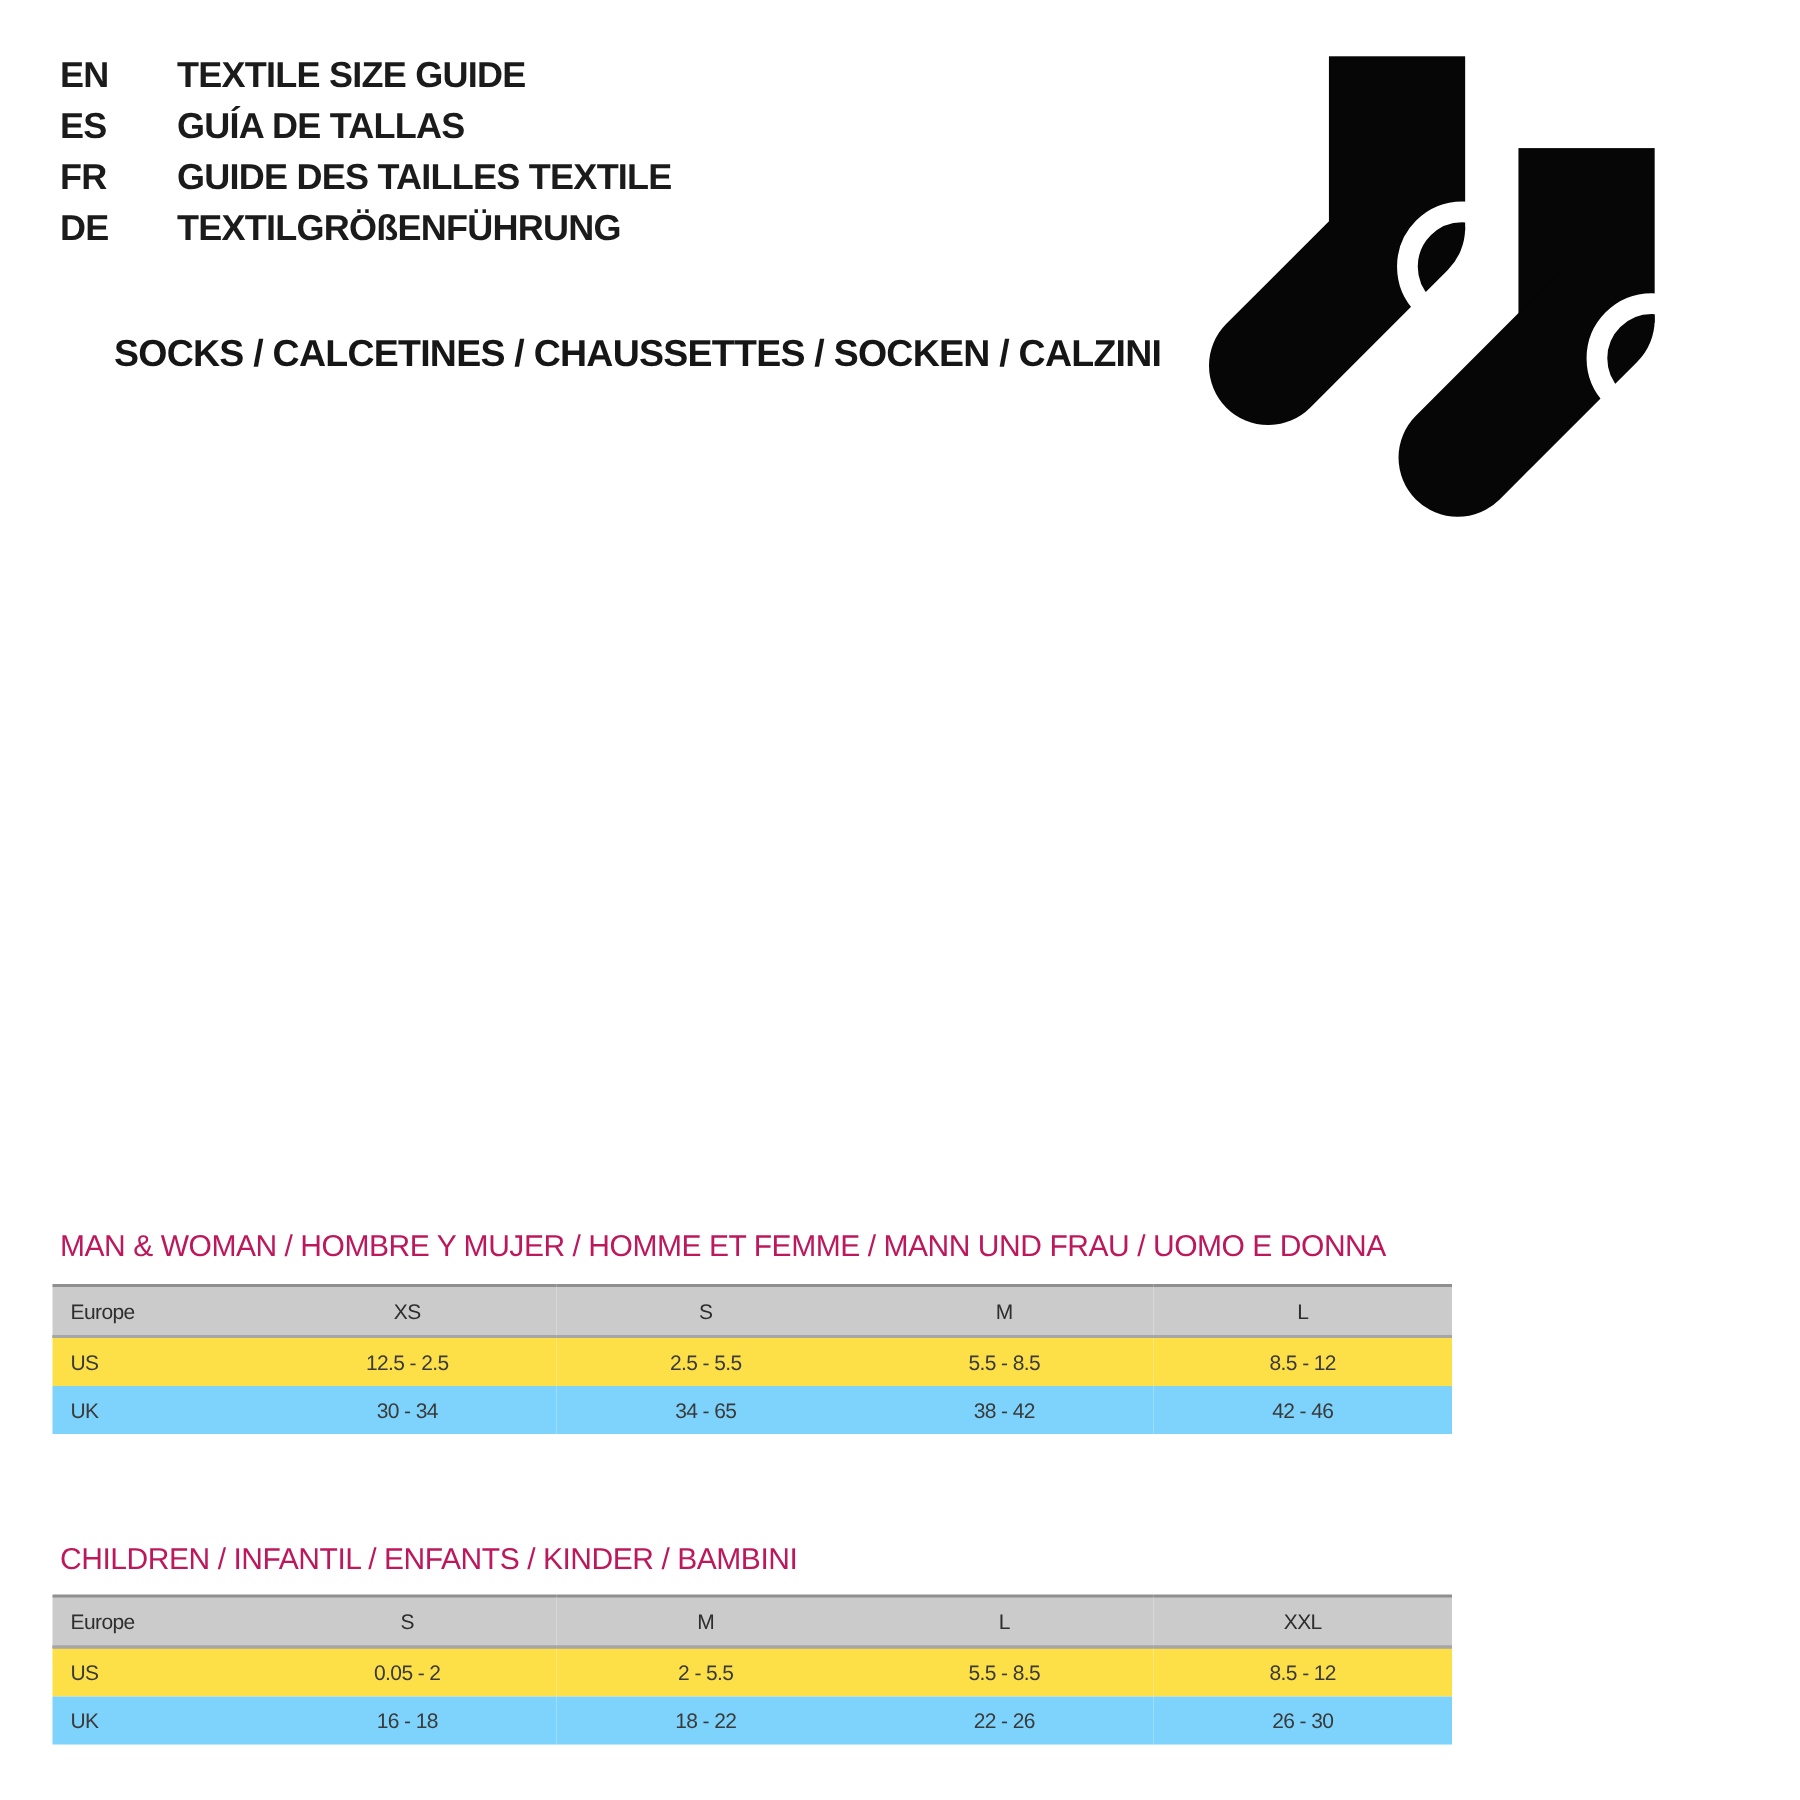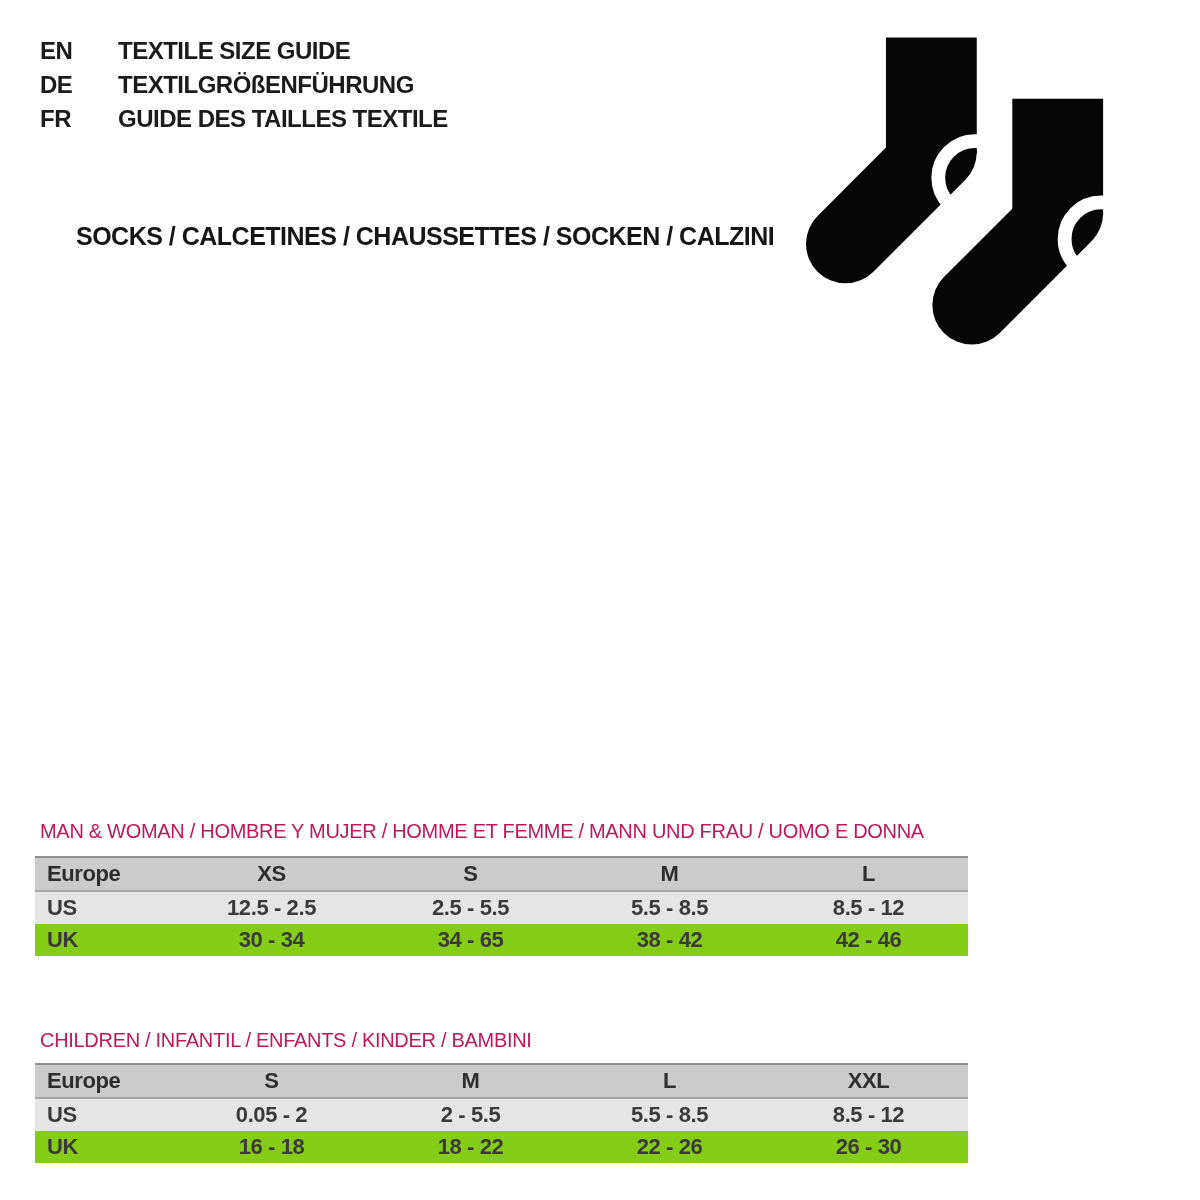--- a/index.html
+++ b/index.html
@@ -89,59 +89,63 @@
   table.size-table.t1 { top: 856px; }
   table.size-table.t2 { top: 1063px; }
 
   table.size-table col.c-label { width: 137px; }
   table.size-table col.c-size  { width: 199px; }
 
   table.size-table th,
   table.size-table td {
     height: 32px;
     padding: 0;
-    font-size: 22px;
-    font-weight: 700;
+    font-size: 14px;
+    font-weight: 400;
     letter-spacing: -0.4px;
     text-align: center;
     vertical-align: middle;
     white-space: nowrap;
   }
   table.size-table thead tr {
     background: #cbcbcb;
     border-top: 2px solid #8f8f8f;
     border-bottom: 2px solid #a6a6a6;
   }
   table.size-table thead th { color: #2e2e2e; }
   table.size-table tbody td { color: #3a3a3a; }
   table.size-table th:first-child,
   table.size-table td:first-child {
     text-align: left;
     padding-left: 12px;
   }
-  table.size-table tbody tr.row-us { background: #e5e5e5; }
-  table.size-table tbody tr.row-uk { background: #84cc16; }
+  table.size-table tbody tr.row-us { background: #fde047; }
+  table.size-table tbody tr.row-uk { background: #7dd3fc; }
 </style>
 </head>
 <body>
 
 <div class="page">
 
   <div class="lang-block">
     <div class="lang-row">
       <span class="lang-code">EN</span>
       <span class="lang-label">TEXTILE SIZE GUIDE</span>
     </div>
     <div class="lang-row">
+      <span class="lang-code">ES</span>
+      <span class="lang-label">GUÍA DE TALLAS</span>
+    </div>
+    <div class="lang-row">
+      <span class="lang-code">FR</span>
+      <span class="lang-label">GUIDE DES TAILLES TEXTILE</span>
+    </div>
+    <div class="lang-row">
       <span class="lang-code">DE</span>
       <span class="lang-label">TEXTILGRÖßENFÜHRUNG</span>
-    </div>
-    <div class="lang-row">
-      <span class="lang-code">FR</span>
-      <span class="lang-label">GUIDE DES TAILLES TEXTILE</span>
     </div>
   </div>
 
   <div class="category-line">SOCKS / CALCETINES / CHAUSSETTES / SOCKEN / CALZINI</div>
 
   <div class="icon-wrap">
     <svg width="306" height="312" viewBox="0 0 310 315" xmlns="http://www.w3.org/2000/svg">
 
       <g>
         <rect x="81" y="0" width="92" height="118" fill="#060606"></rect>

